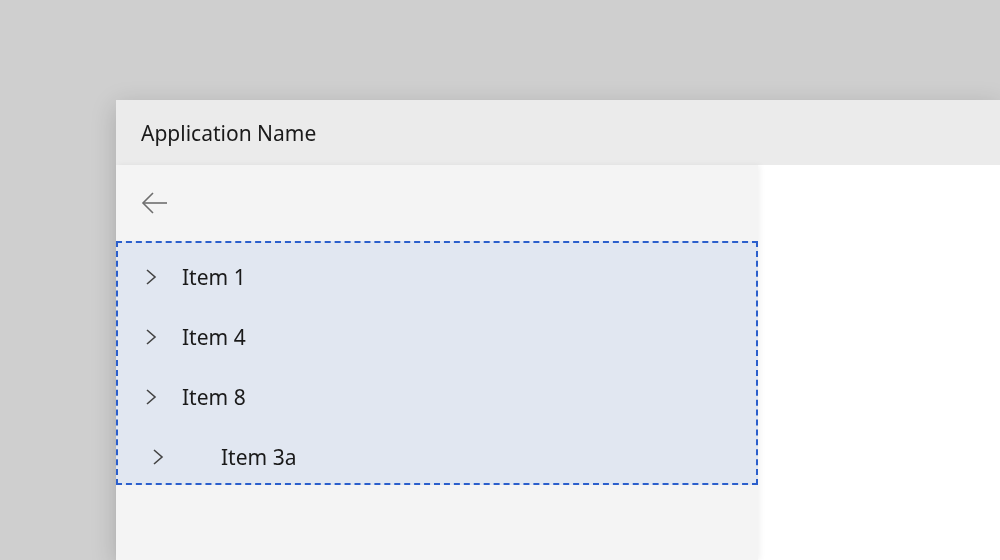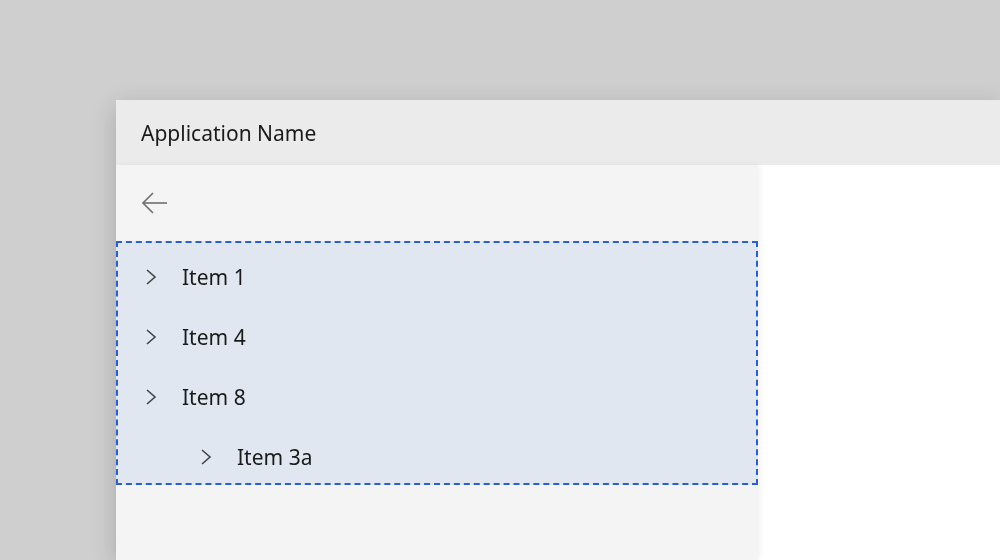--- a/index.html
+++ b/index.html
@@ -82,21 +82,22 @@
       width: 20px;
       display: flex;
       justify-content: center;
       color: #444;
     }
     .tree-item .chevron svg { display:block; }
     .tree-item .label {
       margin-left: 21px;
     }
     .tree-item.child {
-      padding-left: 80px;
+      padding-left: 32px;
+      gap: 32px;
     }
     .content-area {
       flex: 1;
       background: #ffffff;
     }
   </style>
 </head>
 <body>
 
 <div class="window">

